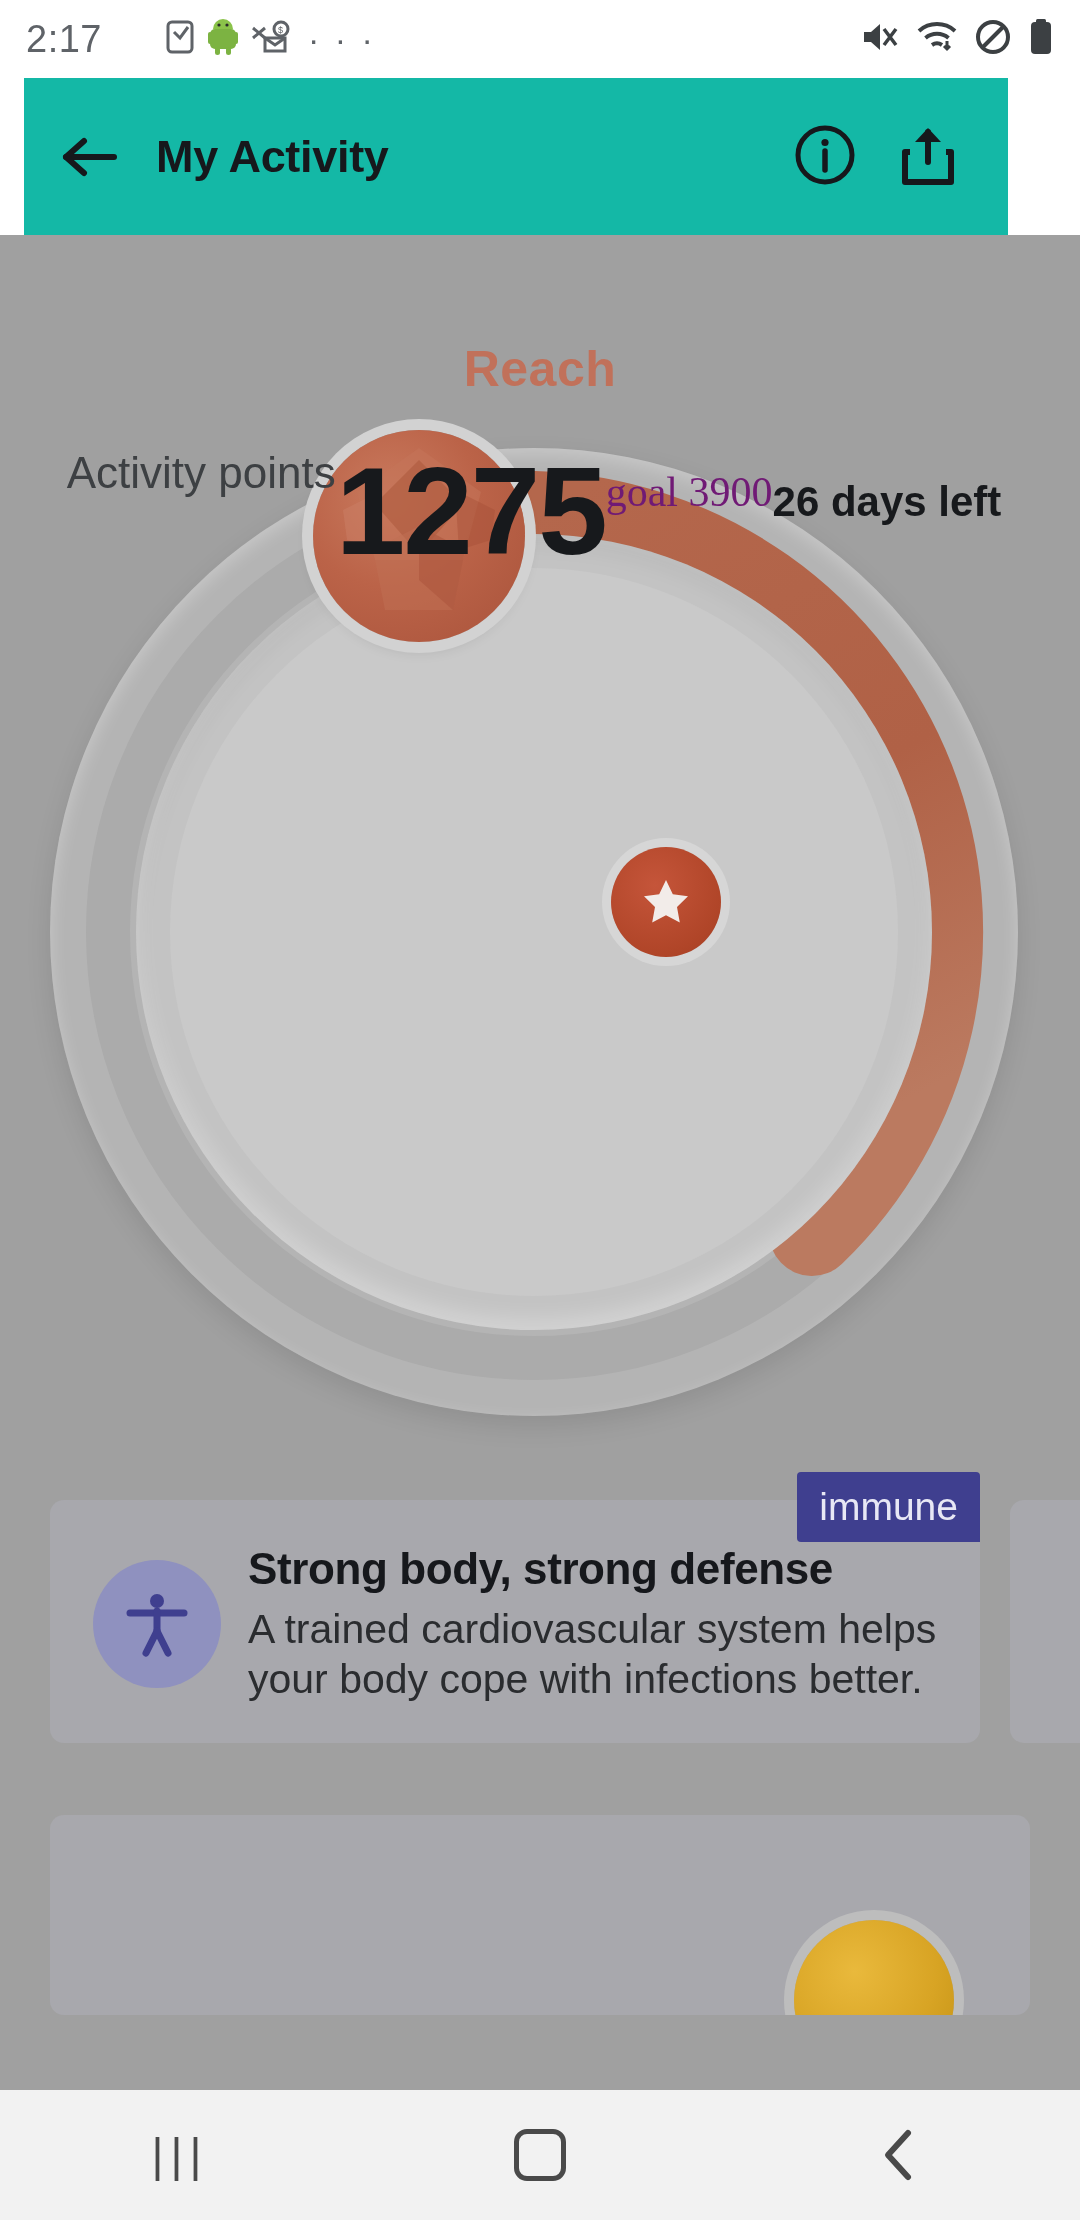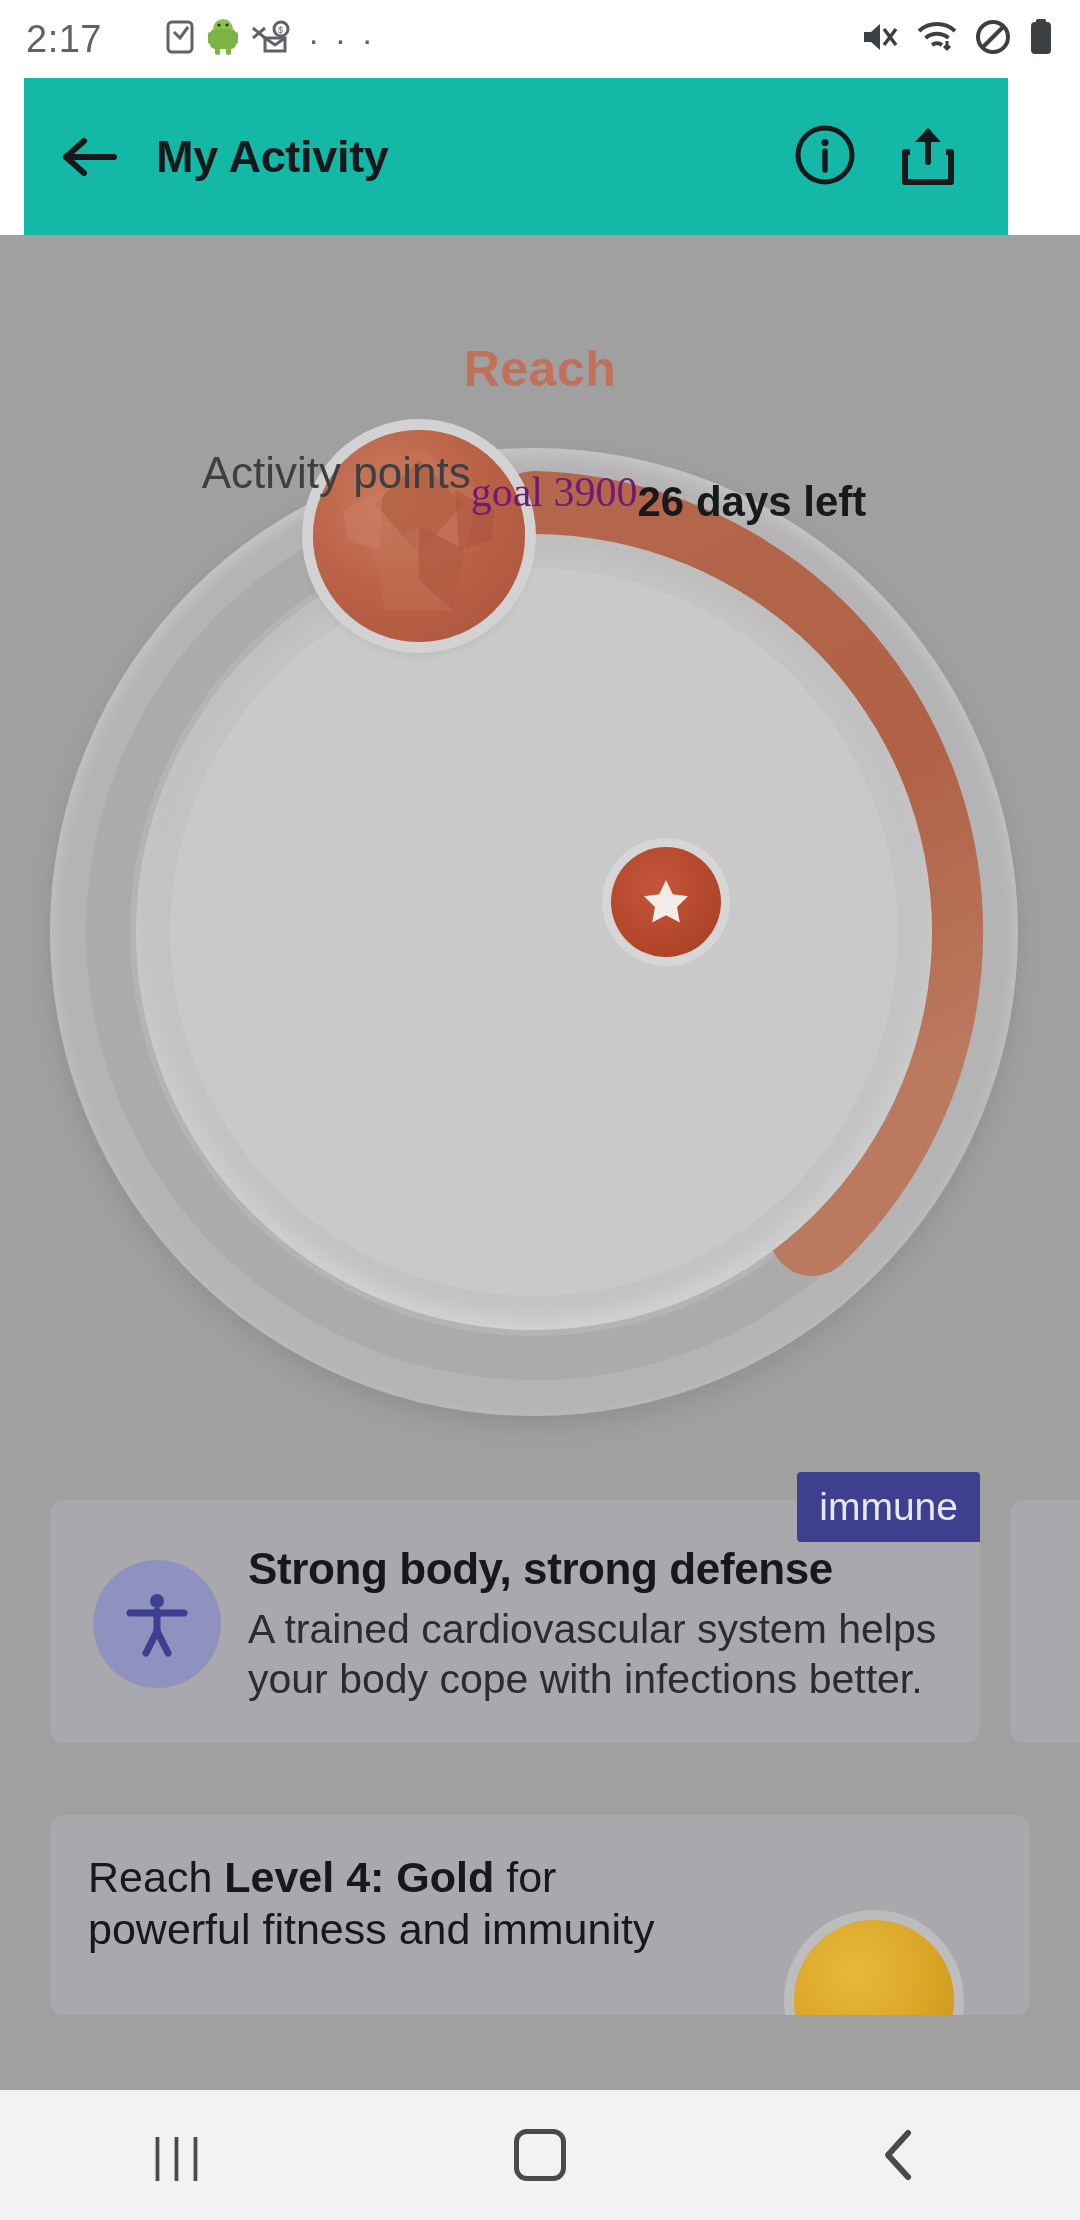--- a/index.html
+++ b/index.html
@@ -293,20 +293,21 @@
       </div>
 
       <div class="badge-star">
         <svg width="52" height="52" viewBox="0 0 52 52">
           <path d="M26 4l6.8 14.2 15.2 2-11 10.8 2.8 15.4L26 39.2 12.2 46.4 15 31 4 20.2l15.2-2z" fill="#f2ece9"></path>
         </svg>
       </div>
 
       <div class="ring-center">
         <div class="pts-label">Activity points</div>
+        <div class="pts-value">1275</div>
         <div class="pts-goal">goal 3900</div>
         <div class="pts-days">26 days left</div>
       </div>
     </div>
 
     <div class="card-row">
       <div class="tip-card-peek"></div>
       <div class="tip-card">
         <div class="tag">immune</div>
         <div class="tip-avatar">
@@ -318,24 +319,20 @@
           </svg>
         </div>
         <div class="tip-text">
           <div class="tip-title">Strong body, strong defense</div>
           <div class="tip-body">A trained cardiovascular system helps your body cope with infections better.</div>
         </div>
       </div>
     </div>
 
     <div class="reach-card">
-      <div class="reach-text">
-        <span>Reach </span><b>Level 4: Gold</b><span> for</span><br>
-        <span>powerful fitness and immunity</span>
-      </div>
       <div class="reach-medal"></div>
     </div>
   </div>
 
   <div class="navbar">
     <div class="nav-btn">
       <span class="nav-recents">|||</span>
     </div>
     <div class="nav-btn">
       <span class="nav-home"></span>

